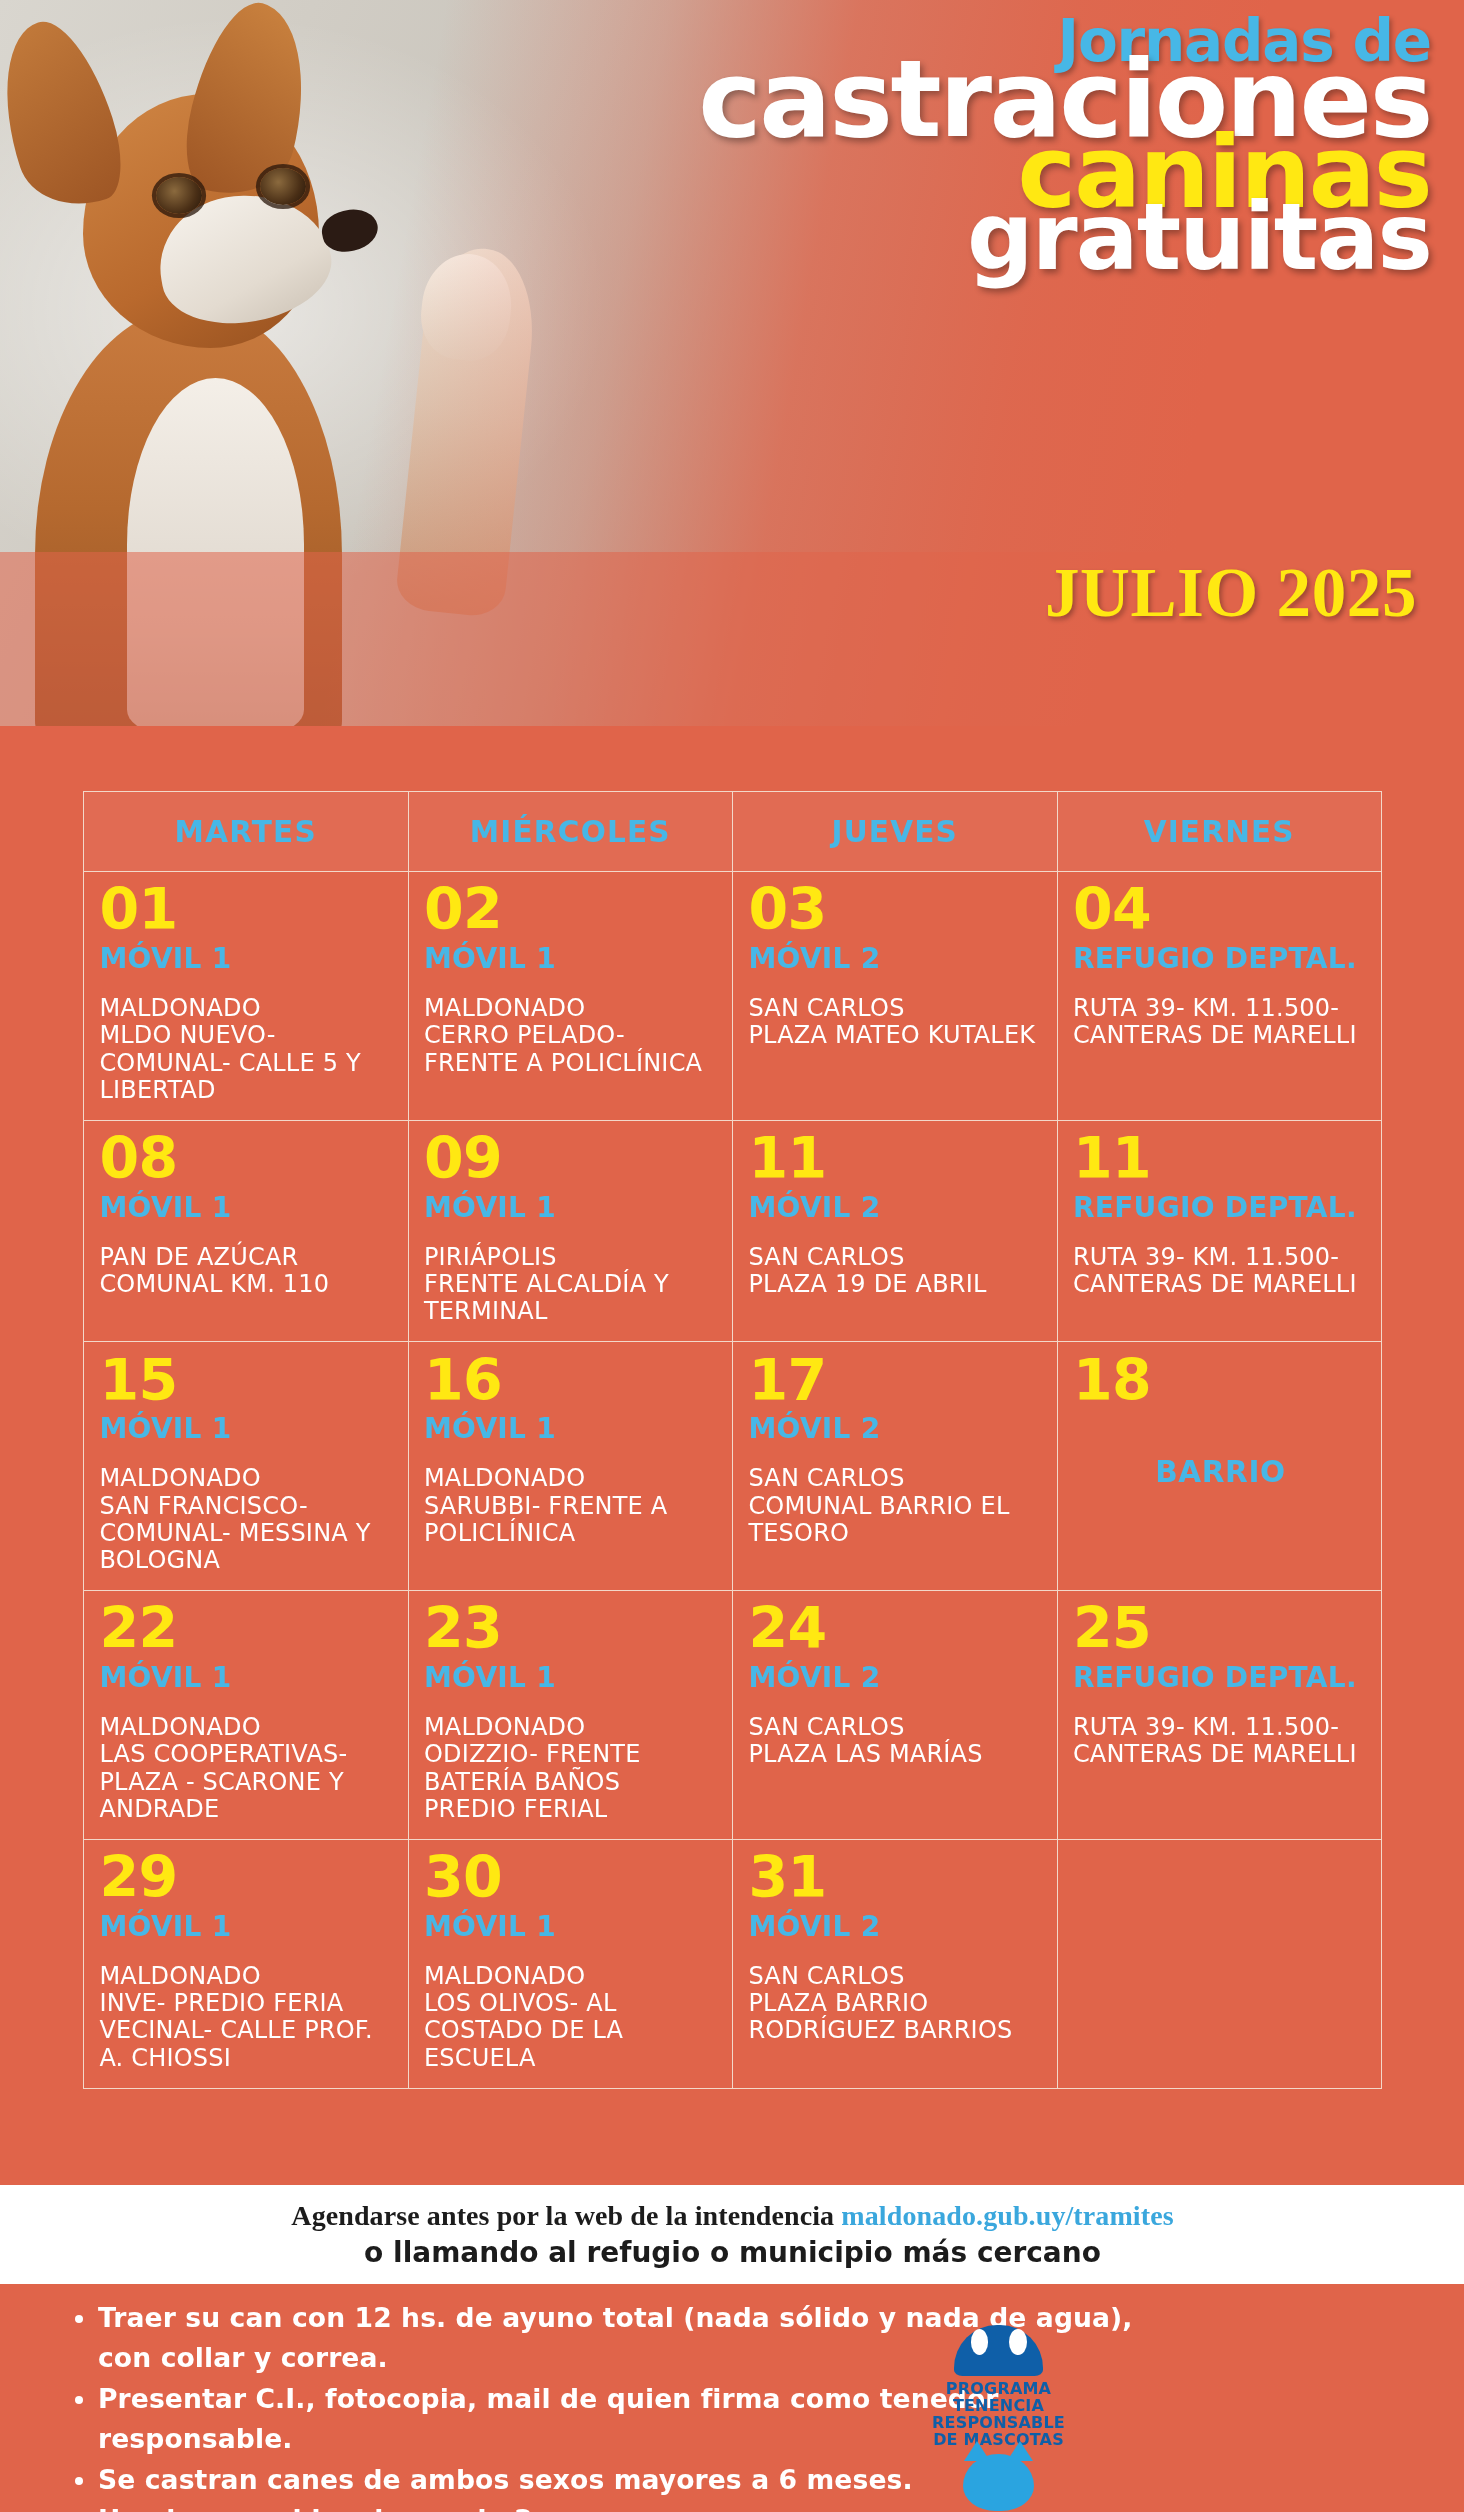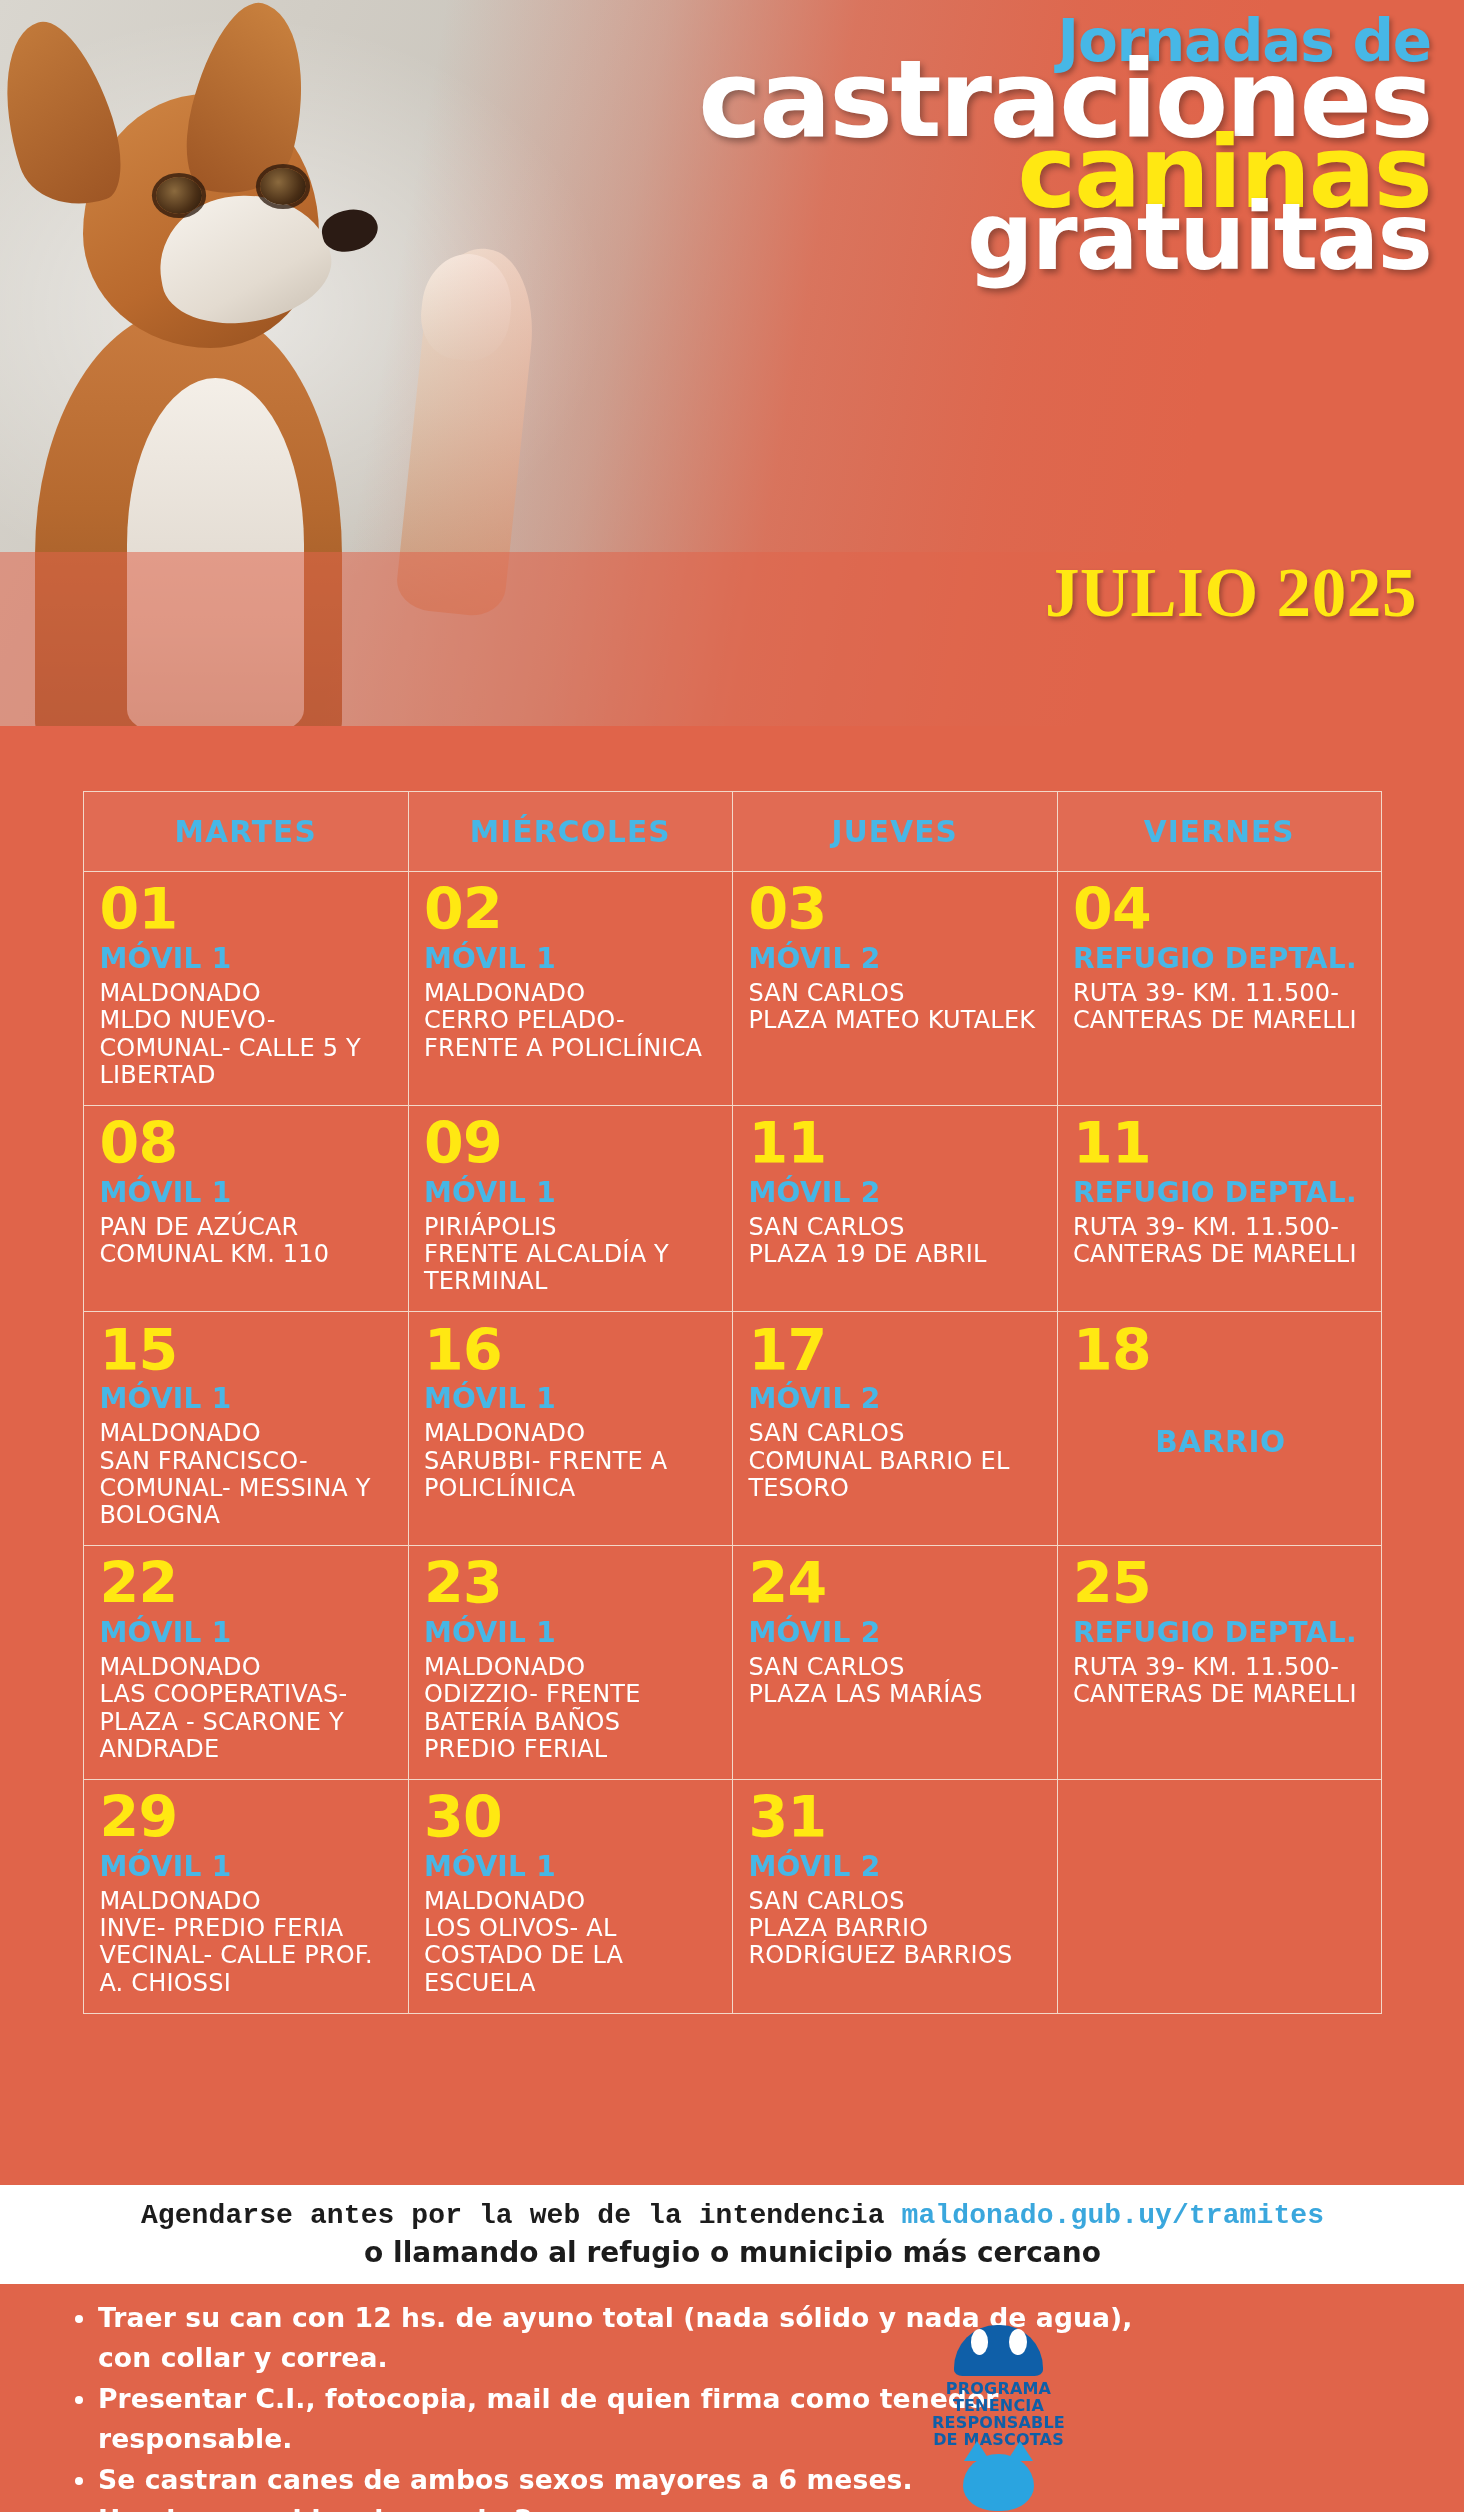--- a/index.html
+++ b/index.html
@@ -259,21 +259,21 @@
     color: #47b7e6;
     line-height: 1.06;
     margin-top: 5.9px;
     letter-spacing: 0.3px;
   }
   .detail {
     font-family: "DejaVu Sans", sans-serif;
     font-size: 24px;
     color: #ffffff;
     line-height: 1.14;
-    margin-top: 6px;
+    margin-top: 21px;
     letter-spacing: 0.2px;
   }
   .holiday {
     font-family: "DejaVu Sans", sans-serif;
     font-weight: 700;
     font-size: 29.5px;
     color: #47b7e6;
     text-align: center;
     margin-top: 46px;
     letter-spacing: 0.6px;
@@ -287,21 +287,21 @@
     top: 2185px;
     width: 1465px;
     height: 99px;
     background: #ffffff;
     display: flex;
     flex-direction: column;
     align-items: center;
     justify-content: center;
   }
   .note-l1 {
-    font-family: Liberation Mono, monospace;
+    font-family: Liberation Serif, serif;
     font-weight: 700;
     font-size: 28px;
     color: #1c1c1c;
     letter-spacing: 0.1px;
   }
   .note-l1 .link {
     color: #3aa7dd;
     font-weight: 700;
   }
   .note-l2 {

